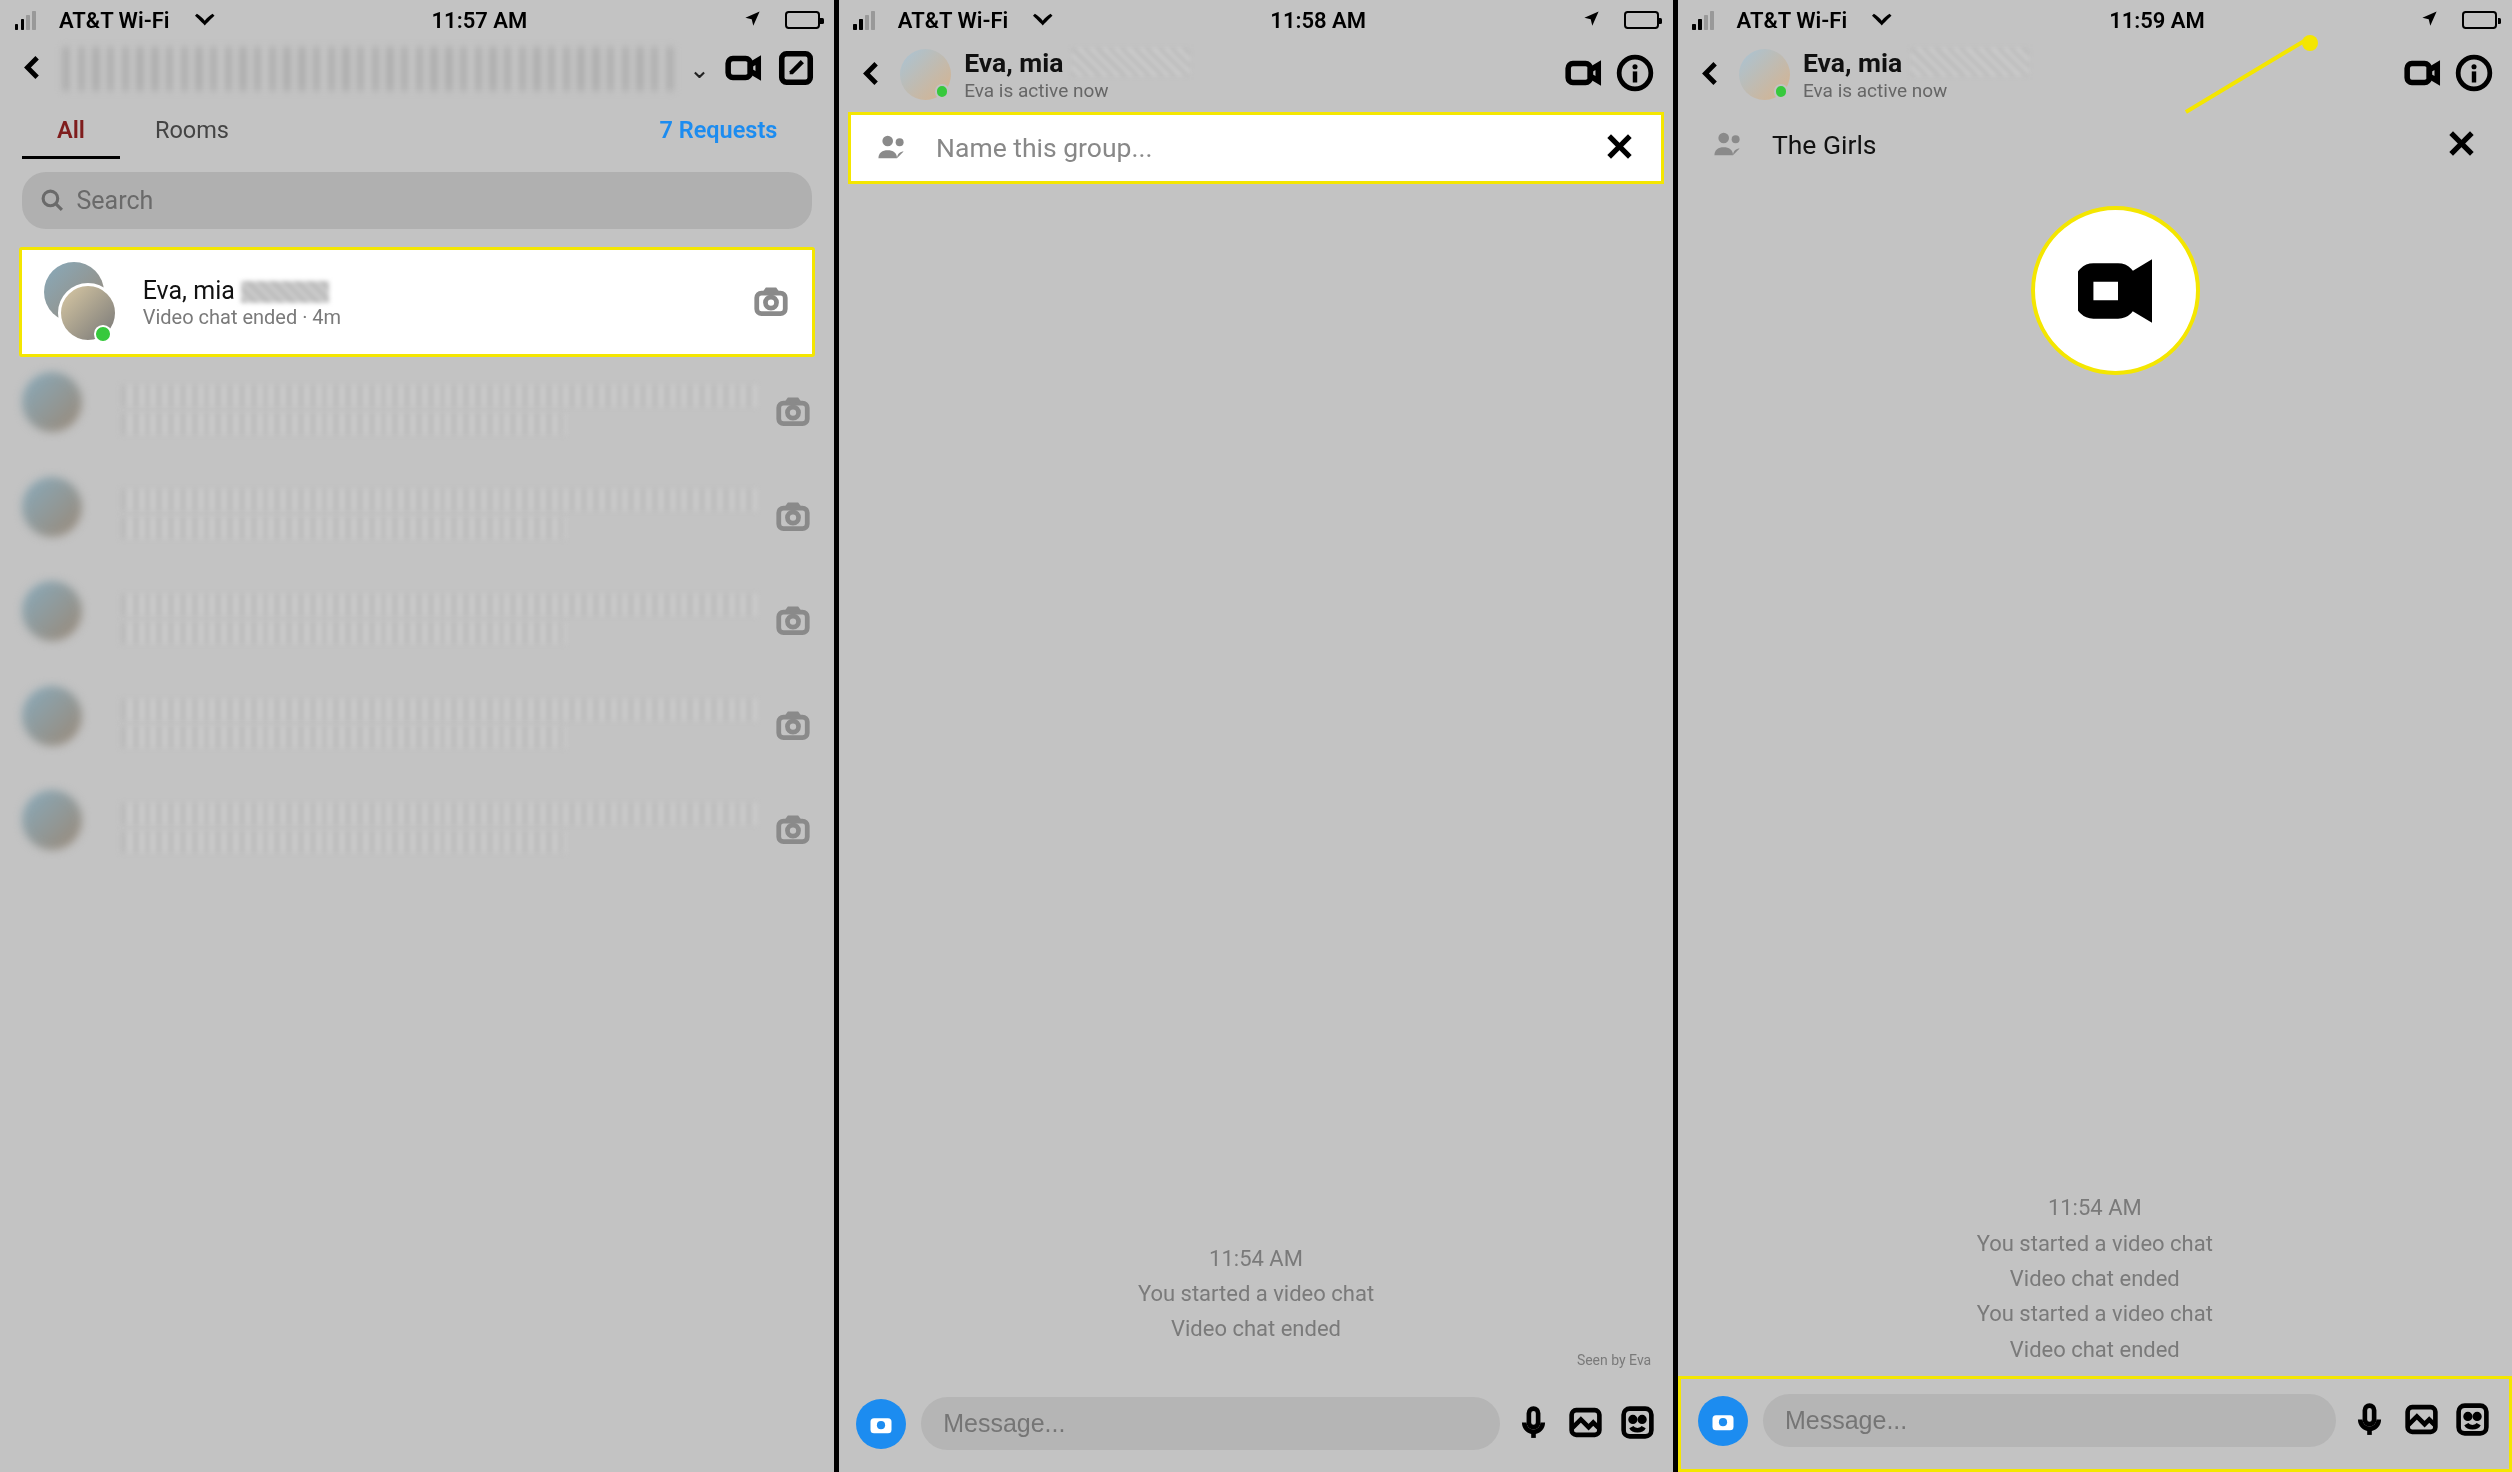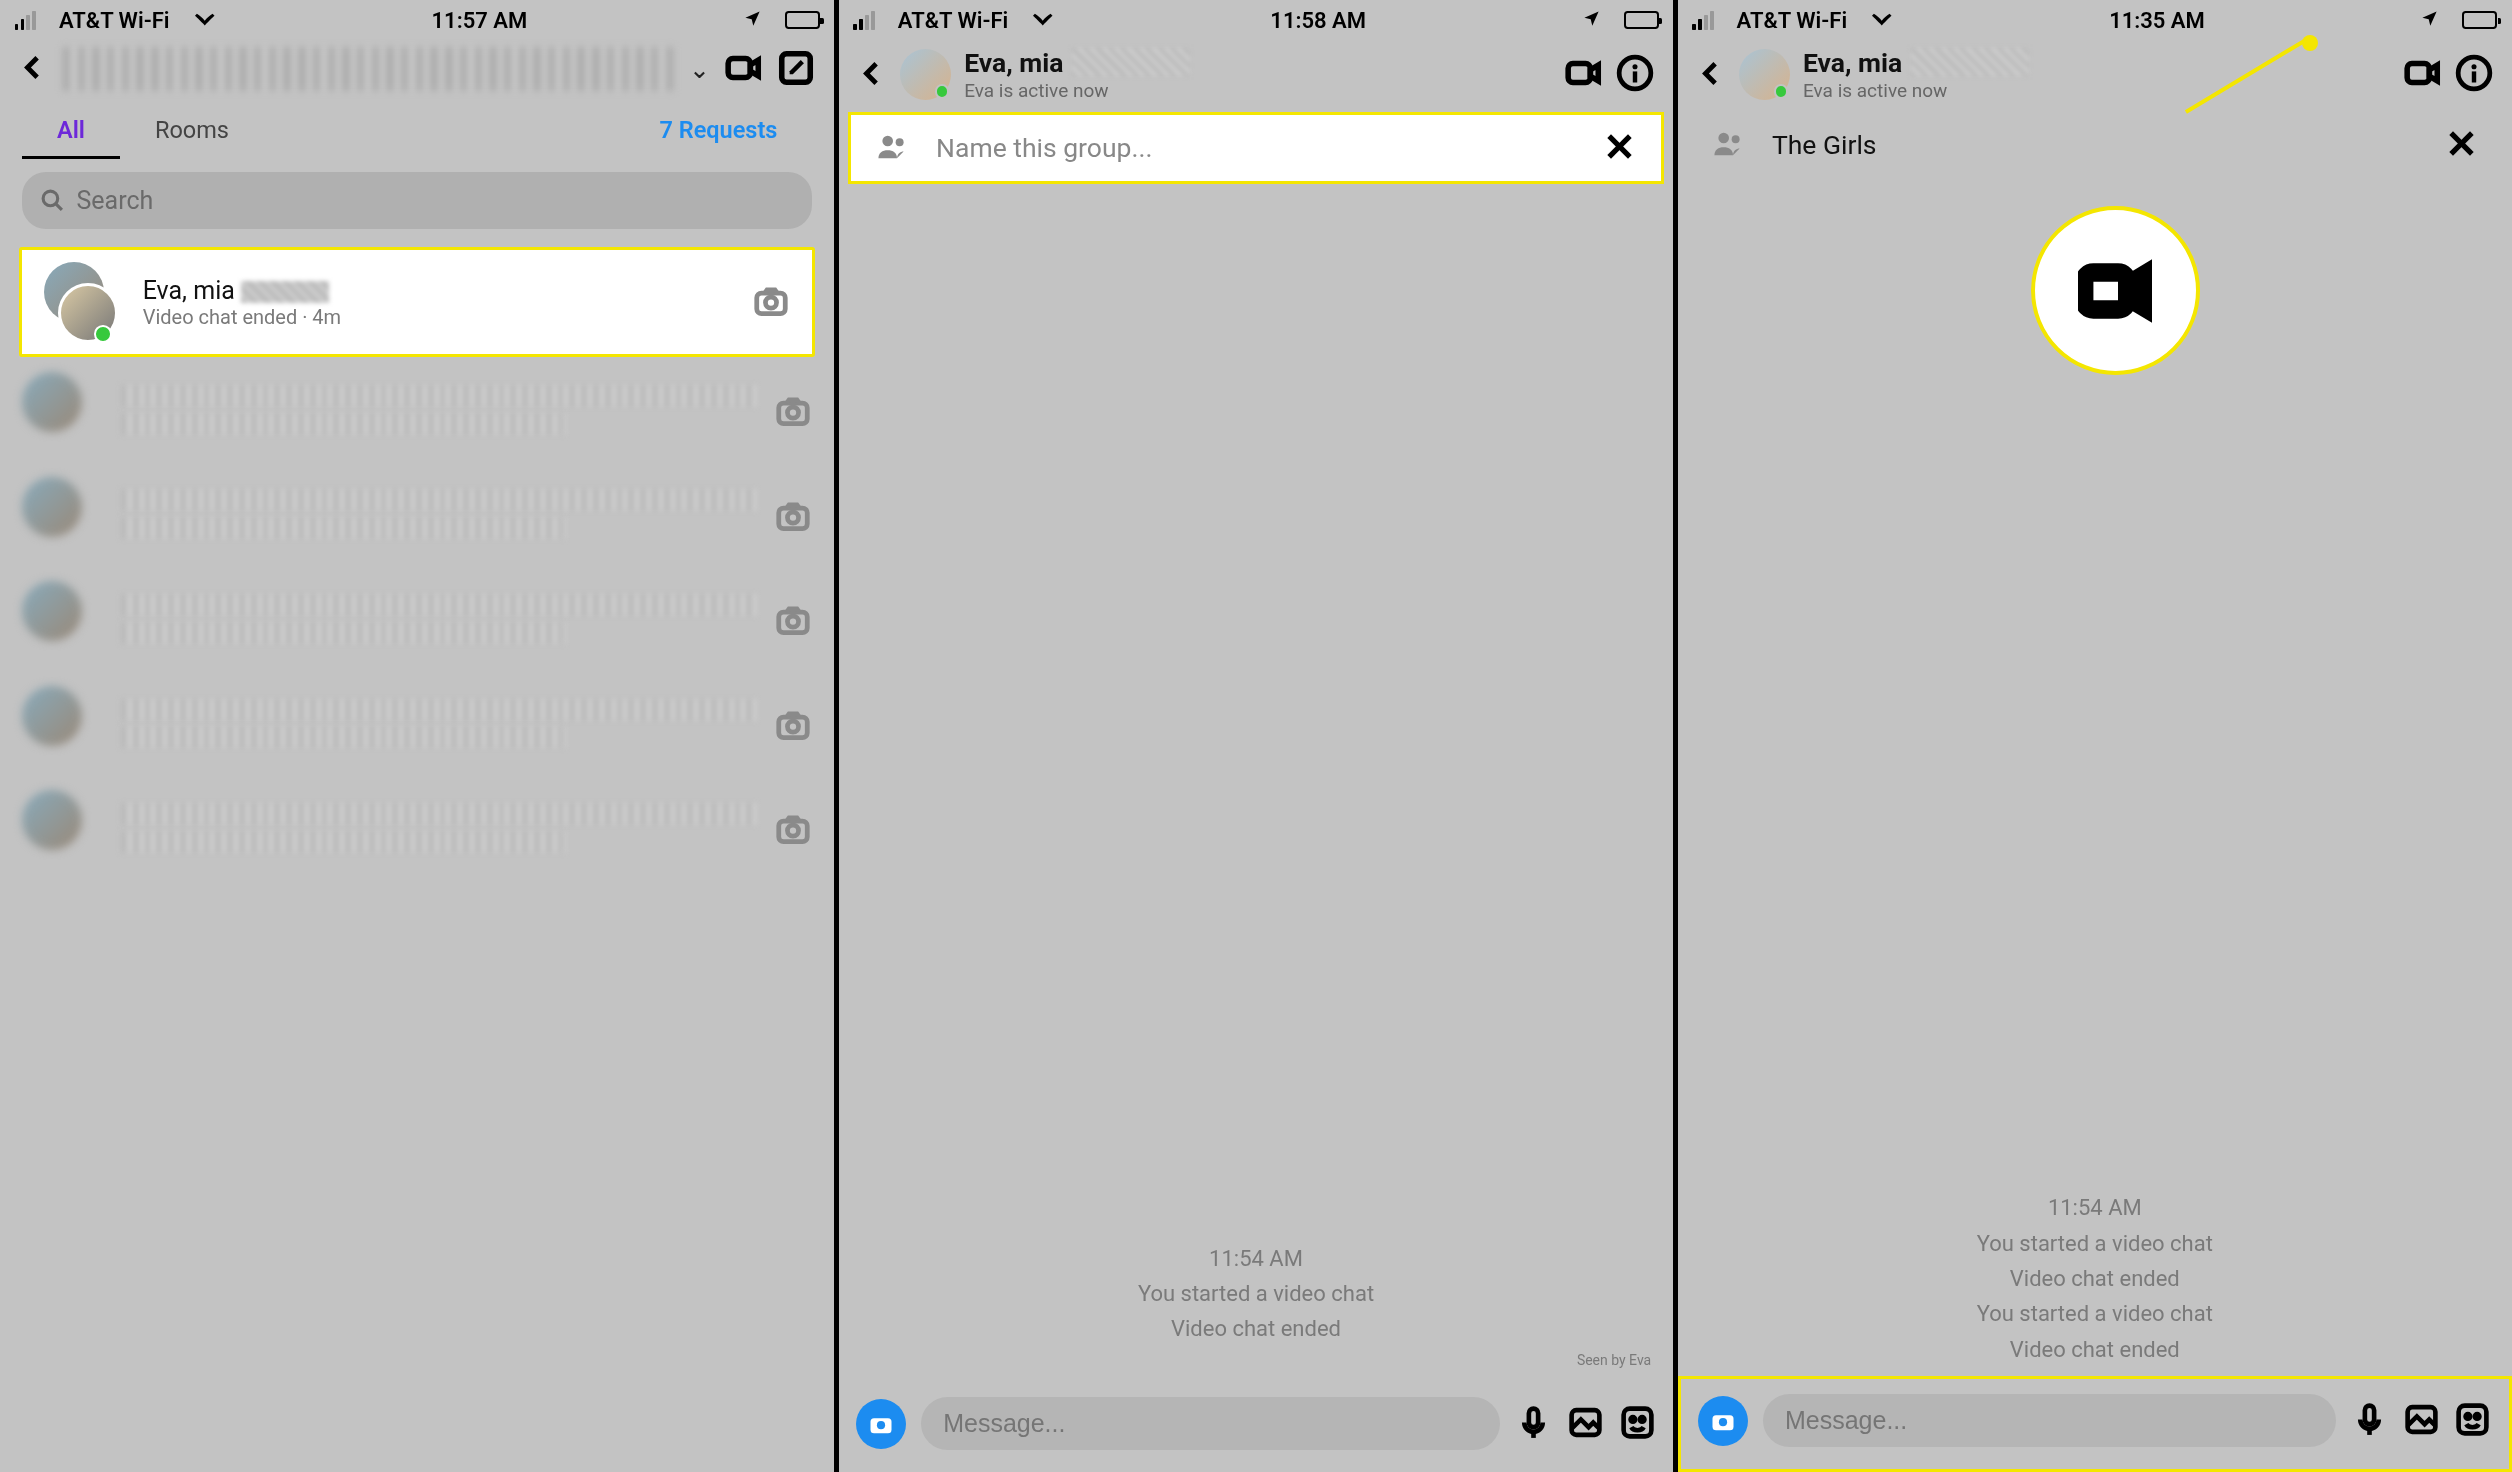--- a/index.html
+++ b/index.html
@@ -58,21 +58,21 @@
   .blur-chip { width:118px;height:28px;background:repeating-linear-gradient(45deg,#bbb,#bbb 4.4px,#ccc 4.4px,#ccc 8.8px); filter:blur(2.2px);}
   .subtitle { font-size:19px; color:#666;}
   .hicon svg{width:38px;height:38px;stroke:#000;stroke-width:3.5;fill:none}
   .info-icon svg{width:38px;height:38px}
   
   .s1-header { display:flex; align-items:center; gap:14.7px; padding:7.4px 19px 11.8px;}
   .s1-blurtitle { flex:1; height:44px; background:repeating-linear-gradient(90deg,#aaa,#aaa 7.4px,#c9c9c9 7.4px,#c9c9c9 14.7px); filter:blur(3.7px);}
   .chev-down { font-size:25px; color:#222;}
   .tabs { display:flex; padding:0 22px;}
   .tab { flex:0 0 auto; padding:13.2px 35px; font-size:23.5px; color:#444; position:relative;}
-  .tab.active { color:#6d28d9; font-weight:600;}
+  .tab.active { color:#7f1d1d; font-weight:600;}
   .tab.active::after{content:"";position:absolute;left:0;right:0;bottom:-1.5px;height:2.9px;background:#000;}
   .tab.link { color:#1c8cf0; font-weight:600; }
   .tabs .spacer{flex:1}
   .search-bar { margin:14.7px 22px; height:57px; background:#b0b0b0; border-radius:24px; display:flex; align-items:center; gap:11.8px; padding:0 17.7px; color:#6a6a6a; font-size:25px;}
   .search-bar svg{width:25px;height:25px;fill:#6a6a6a}
   
   .clist { flex:1; overflow:hidden;}
   .citem { display:flex; align-items:center; gap:17.7px; padding:11.8px 22px; position:relative;}
   .citem.highlighted { background:#fff; border:3.7px solid #f4e600; border-radius:2.9px; margin:2.9px 19px;}
   .avpair { position:relative; width:81px; height:81px;}
@@ -375,21 +375,21 @@
           <span></span>
           <span></span>
           <span></span>
           <span></span>
         </span>
       <span>AT&amp;T Wi-Fi</span>
       <span class="wifi-icon"><svg viewBox="0 0 24 24">
             <path d="M12 20l-1.5-1.8C5 12.7 2 10 2 10l2-2c3 2 6 4.5 8 7 2-2.5 5-5 8-7l2 2s-3 2.7-8.5 8.2L12 20z" fill="#000"></path>
           </svg></span>
     </div>
-    <div>11:35 AM</div>
+    <div>11:59 AM</div>
     <div class="status-right">
       <span class="locarrow"><svg viewBox="0 0 24 24">
             <path d="M3 11l18-8-8 18-2-8-8-2z" fill="#000"></path>
           </svg></span>
       <span class="battery"><span class="fill"></span></span>
     </div>
   </div>
 
   <div class="header">
     <span class="back-chevron"><svg viewBox="0 0 24 24">

